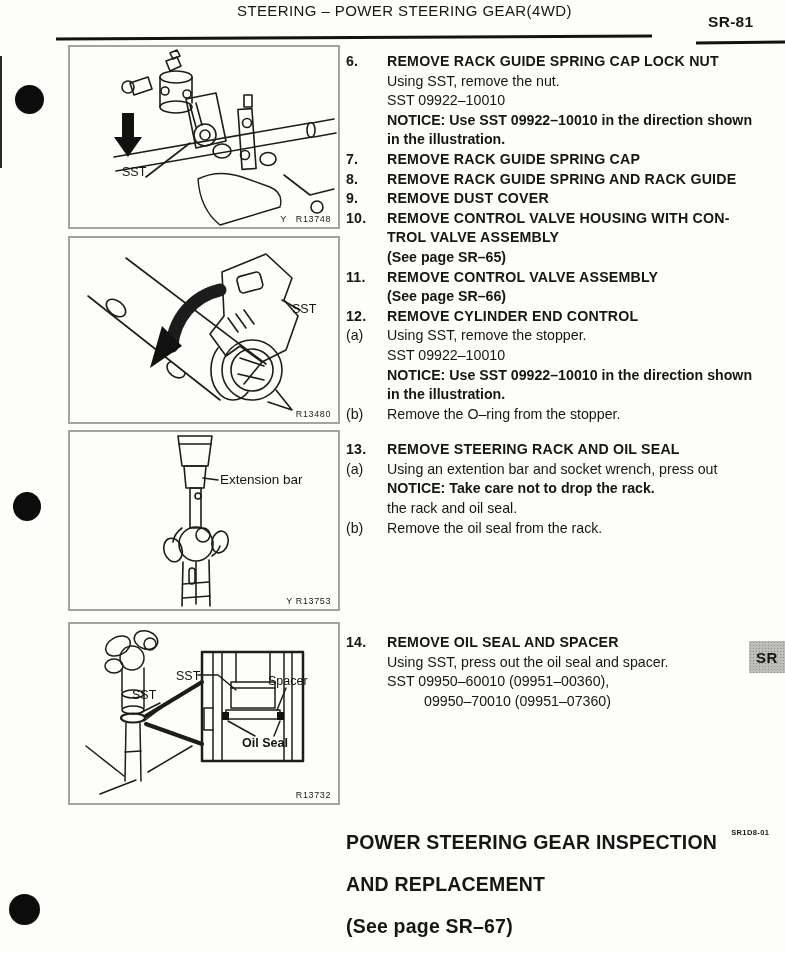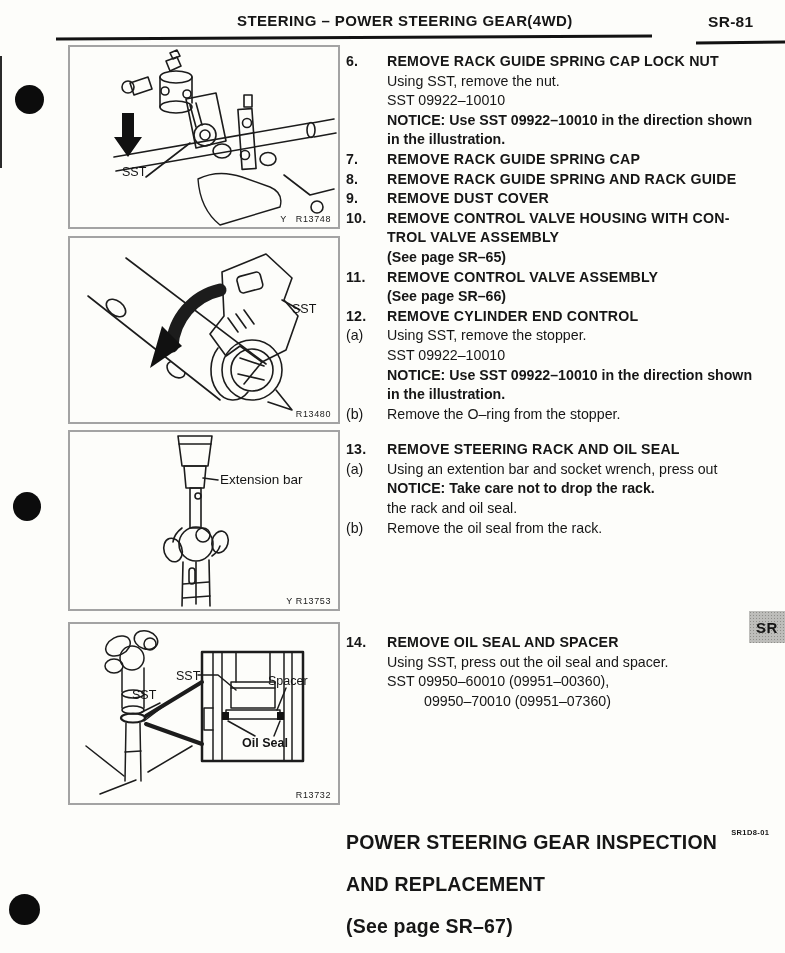--- a/index.html
+++ b/index.html
@@ -2,21 +2,21 @@
 <html><head>
 <meta charset="utf-8">
 <style>
   html,body{margin:0;padding:0;background:#e8e8e6;}
   .page{
     position:relative; width:785px; height:953px; margin:0 auto;
     background:#fdfdfa; overflow:hidden;
     font-family:"Liberation Sans", sans-serif; color:#161616;
   }
   
-  .hdr-title{position:absolute; left:237px; top:12px; font-size:15px; font-weight:700; letter-spacing:.4px;}
+  .hdr-title{position:absolute; left:237px; top:2px; font-size:15px; font-weight:400; letter-spacing:.4px;}
   .hdr-pagenum{position:absolute; left:708px; top:13px; font-size:15.5px; font-weight:700; letter-spacing:.3px;}
   .rule-main{position:absolute; left:56px; top:36px; width:596px; height:3px; background:#121212; transform:rotate(-.3deg);}
   .rule-page{position:absolute; left:696px; top:41px; width:89px; height:2.5px; background:#121212; transform:rotate(-.5deg);}
   
   .hole{position:absolute; background:#0c0c0c; border-radius:50%;}
   .hole1{left:15px; top:85px;  width:29px; height:29px;}
   .hole2{left:13px; top:492px; width:28px; height:29px;}
   .hole3{left:9px;  top:894px; width:31px; height:31px;}
   .edge-mark{position:absolute; left:0; top:56px; width:2px; height:112px; background:#2a2a2a;}
   
@@ -32,21 +32,21 @@
   .instructions{position:absolute; left:346px; top:52px; width:436px;}
   .iline{display:flex; font-size:14.2px; line-height:19.6px; white-space:nowrap;}
   .ilbl{flex:none; width:41px;}
   .head .ilbl,.head .itxt{font-weight:700; letter-spacing:.2px;}
   .headcont .itxt{font-weight:700; letter-spacing:.2px;}
   .notice .itxt{font-weight:700;}
   .sub .ilbl,.sub .itxt,.body .itxt,.body2 .itxt{font-weight:400;}
   .body2 .itxt{padding-left:37px;}
   
   .sidetab{
-    position:absolute; left:749px; top:611px; width:36px; height:32px;
+    position:absolute; left:749px; top:641px; width:36px; height:32px;
     background-color:#bdbdba;
     background-image:radial-gradient(#8e8e8a .8px, rgba(0,0,0,0) 1px);
     background-size:3px 3px;
     display:flex; align-items:center; justify-content:center;
     font-size:15px; font-weight:700; letter-spacing:.5px; color:#141414;
   }
   
   .footer-head{position:absolute; left:346px; top:812px; width:432px;}
   .footer-head .fh{font-size:19.5px; font-weight:700; line-height:42px; letter-spacing:.2px;}
   .fh-code{font-size:7.5px; font-weight:700; letter-spacing:.4px; vertical-align:14px; margin-left:14px;}

